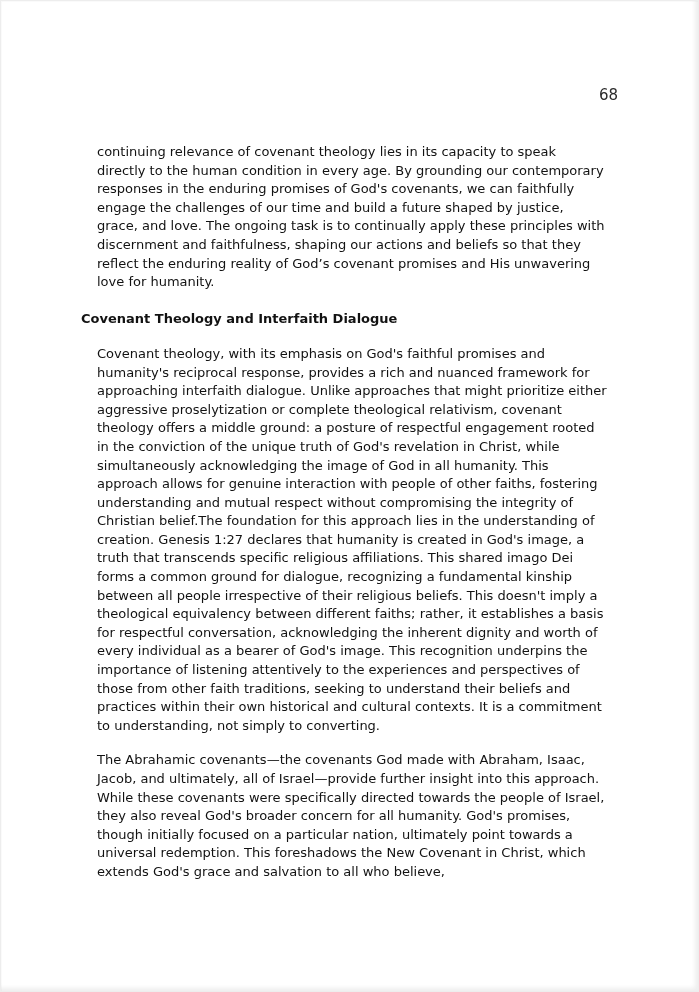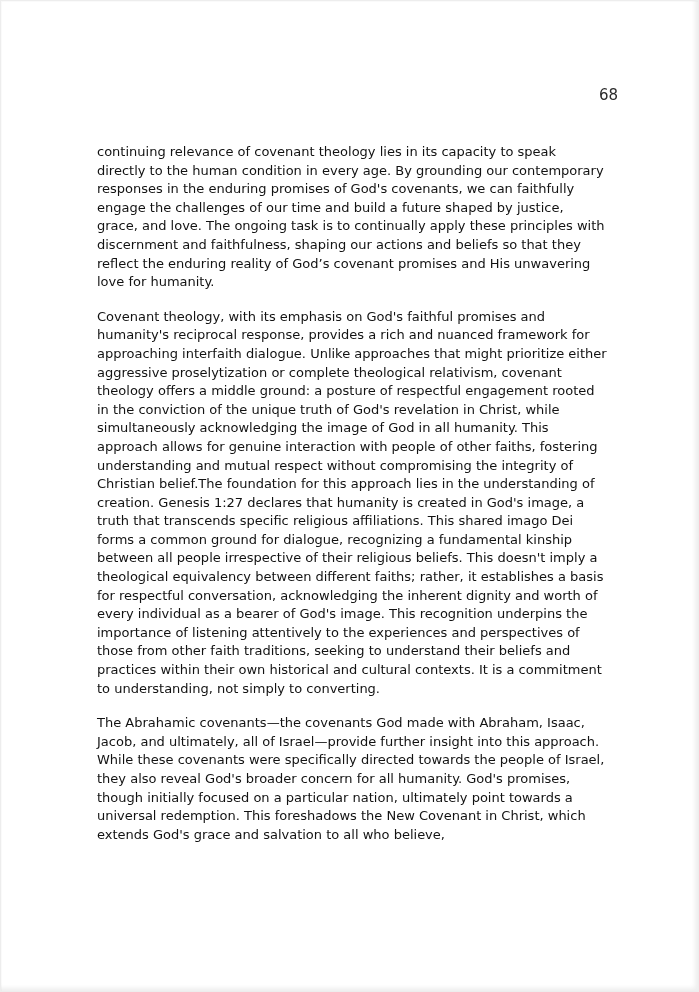--- a/index.html
+++ b/index.html
@@ -46,18 +46,19 @@
 </style>
 </head>
 <body>
 
 <div class="page">
   <div class="page-number">68</div>
 
   <div class="body-text">
     <p>continuing relevance of covenant theology lies in its capacity to speak directly to the human condition in every age. By grounding our contemporary responses in the enduring promises of God's covenants, we can faithfully engage the challenges of our time and build a future shaped by justice, grace, and love. The ongoing task is to continually apply these principles with discernment and faithfulness, shaping our actions and beliefs so that they reflect the enduring reality of God’s covenant promises and His unwavering love for humanity.</p>
 
+    <h2 class="section-heading">Covenant Theology and Interfaith Dialogue</h2>
 
     <p>Covenant theology, with its emphasis on God's faithful promises and humanity's reciprocal response, provides a rich and nuanced framework for approaching interfaith dialogue. Unlike approaches that might prioritize either aggressive proselytization or complete theological relativism, covenant theology offers a middle ground: a posture of respectful engagement rooted in the conviction of the unique truth of God's revelation in Christ, while simultaneously acknowledging the image of God in all humanity. This approach allows for genuine interaction with people of other faiths, fostering understanding and mutual respect without compromising the integrity of Christian belief.The foundation for this approach lies in the understanding of creation. Genesis 1:27 declares that humanity is created in God's image, a truth that transcends specific religious affiliations. This shared imago Dei forms a common ground for dialogue, recognizing a fundamental kinship between all people irrespective of their religious beliefs. This doesn't imply a theological equivalency between different faiths; rather, it establishes a basis for respectful conversation, acknowledging the inherent dignity and worth of every individual as a bearer of God's image. This recognition underpins the importance of listening attentively to the experiences and perspectives of those from other faith traditions, seeking to understand their beliefs and practices within their own historical and cultural contexts. It is a commitment to understanding, not simply to converting.</p>
 
     <p>The Abrahamic covenants—the covenants God made with Abraham, Isaac, Jacob, and ultimately, all of Israel—provide further insight into this approach. While these covenants were specifically directed towards the people of Israel, they also reveal God's broader concern for all humanity. God's promises, though initially focused on a particular nation, ultimately point towards a universal redemption. This foreshadows the New Covenant in Christ, which extends God's grace and salvation to all who believe,</p>
   </div>
 </div>
 
 </body></html>

